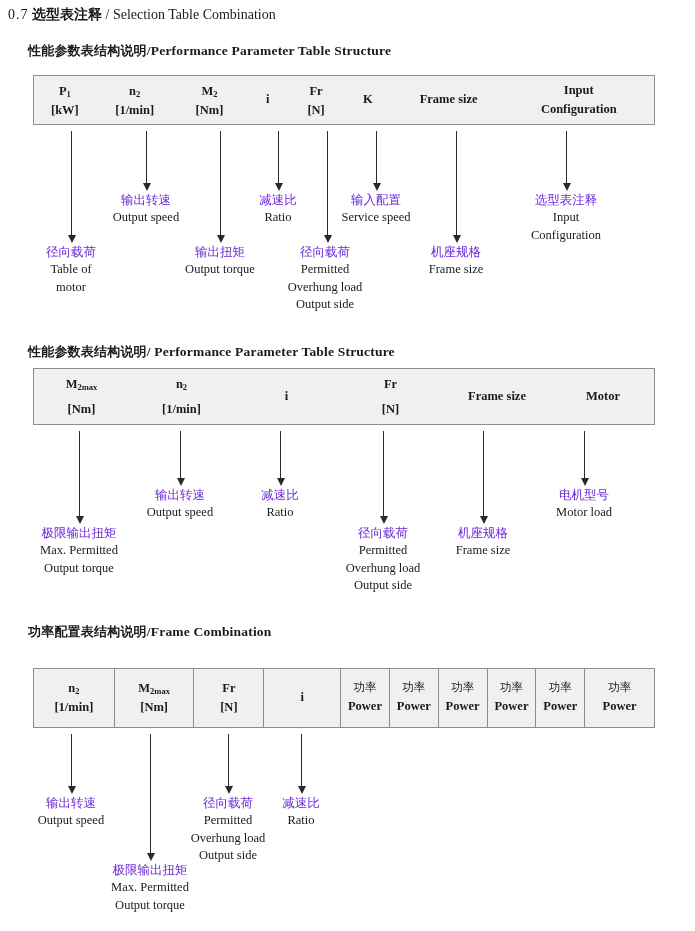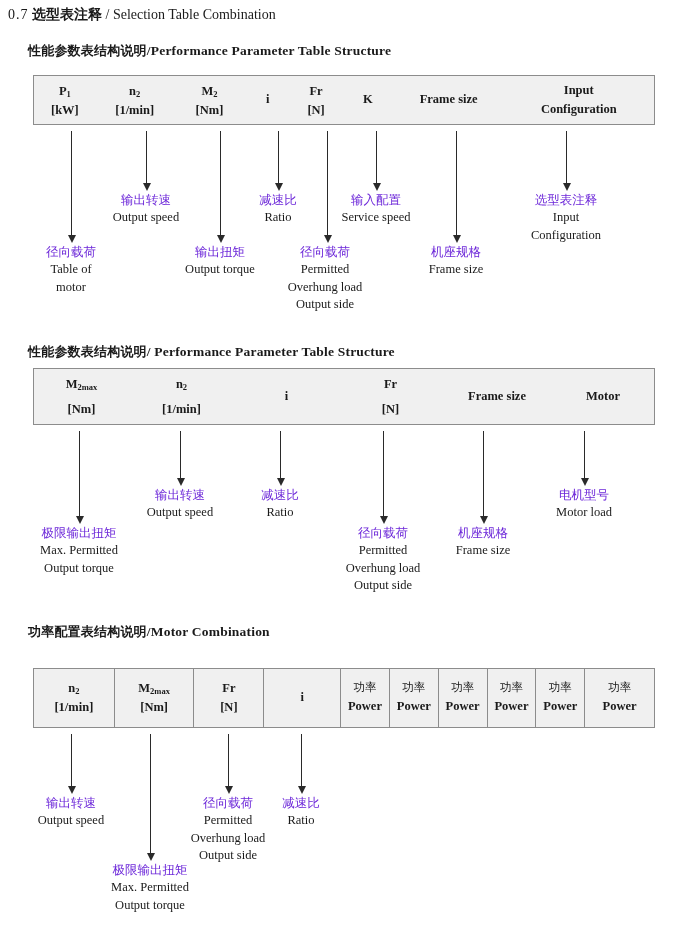--- a/index.html
+++ b/index.html
@@ -274,21 +274,21 @@
 <div class="note" style="left:483px; top:524px; transform:translateX(-50%);">
   <span class="cn">机座规格</span>
   <span class="en">Frame size</span>
 </div>
 <div class="note" style="left:584px; top:486px; transform:translateX(-50%);">
   <span class="cn">电机型号</span>
   <span class="en">Motor load</span>
 </div>
 
 <div class="section-title sub-head" style="left:28px; top:623px;">
-  <span class="cn">功率配置表结构说明</span><span class="slash">/</span><span class="en">Motor Combination</span>
+  <span class="cn">功率配置表结构说明</span><span class="slash">/</span><span class="en">Frame Combination</span>
 </div>
 
 <div class="tbl divided" style="left:33px; top:668px; width:622px; height:60px;">
   <div class="cell" style="width:80px;">
     <span class="ln">n<sub>2</sub></span>
     <span class="ln unit">[1/min]</span>
   </div>
   <div class="cell" style="width:80px;">
     <span class="ln">M<sub>2max</sub></span>
     <span class="ln unit">[Nm]</span>

